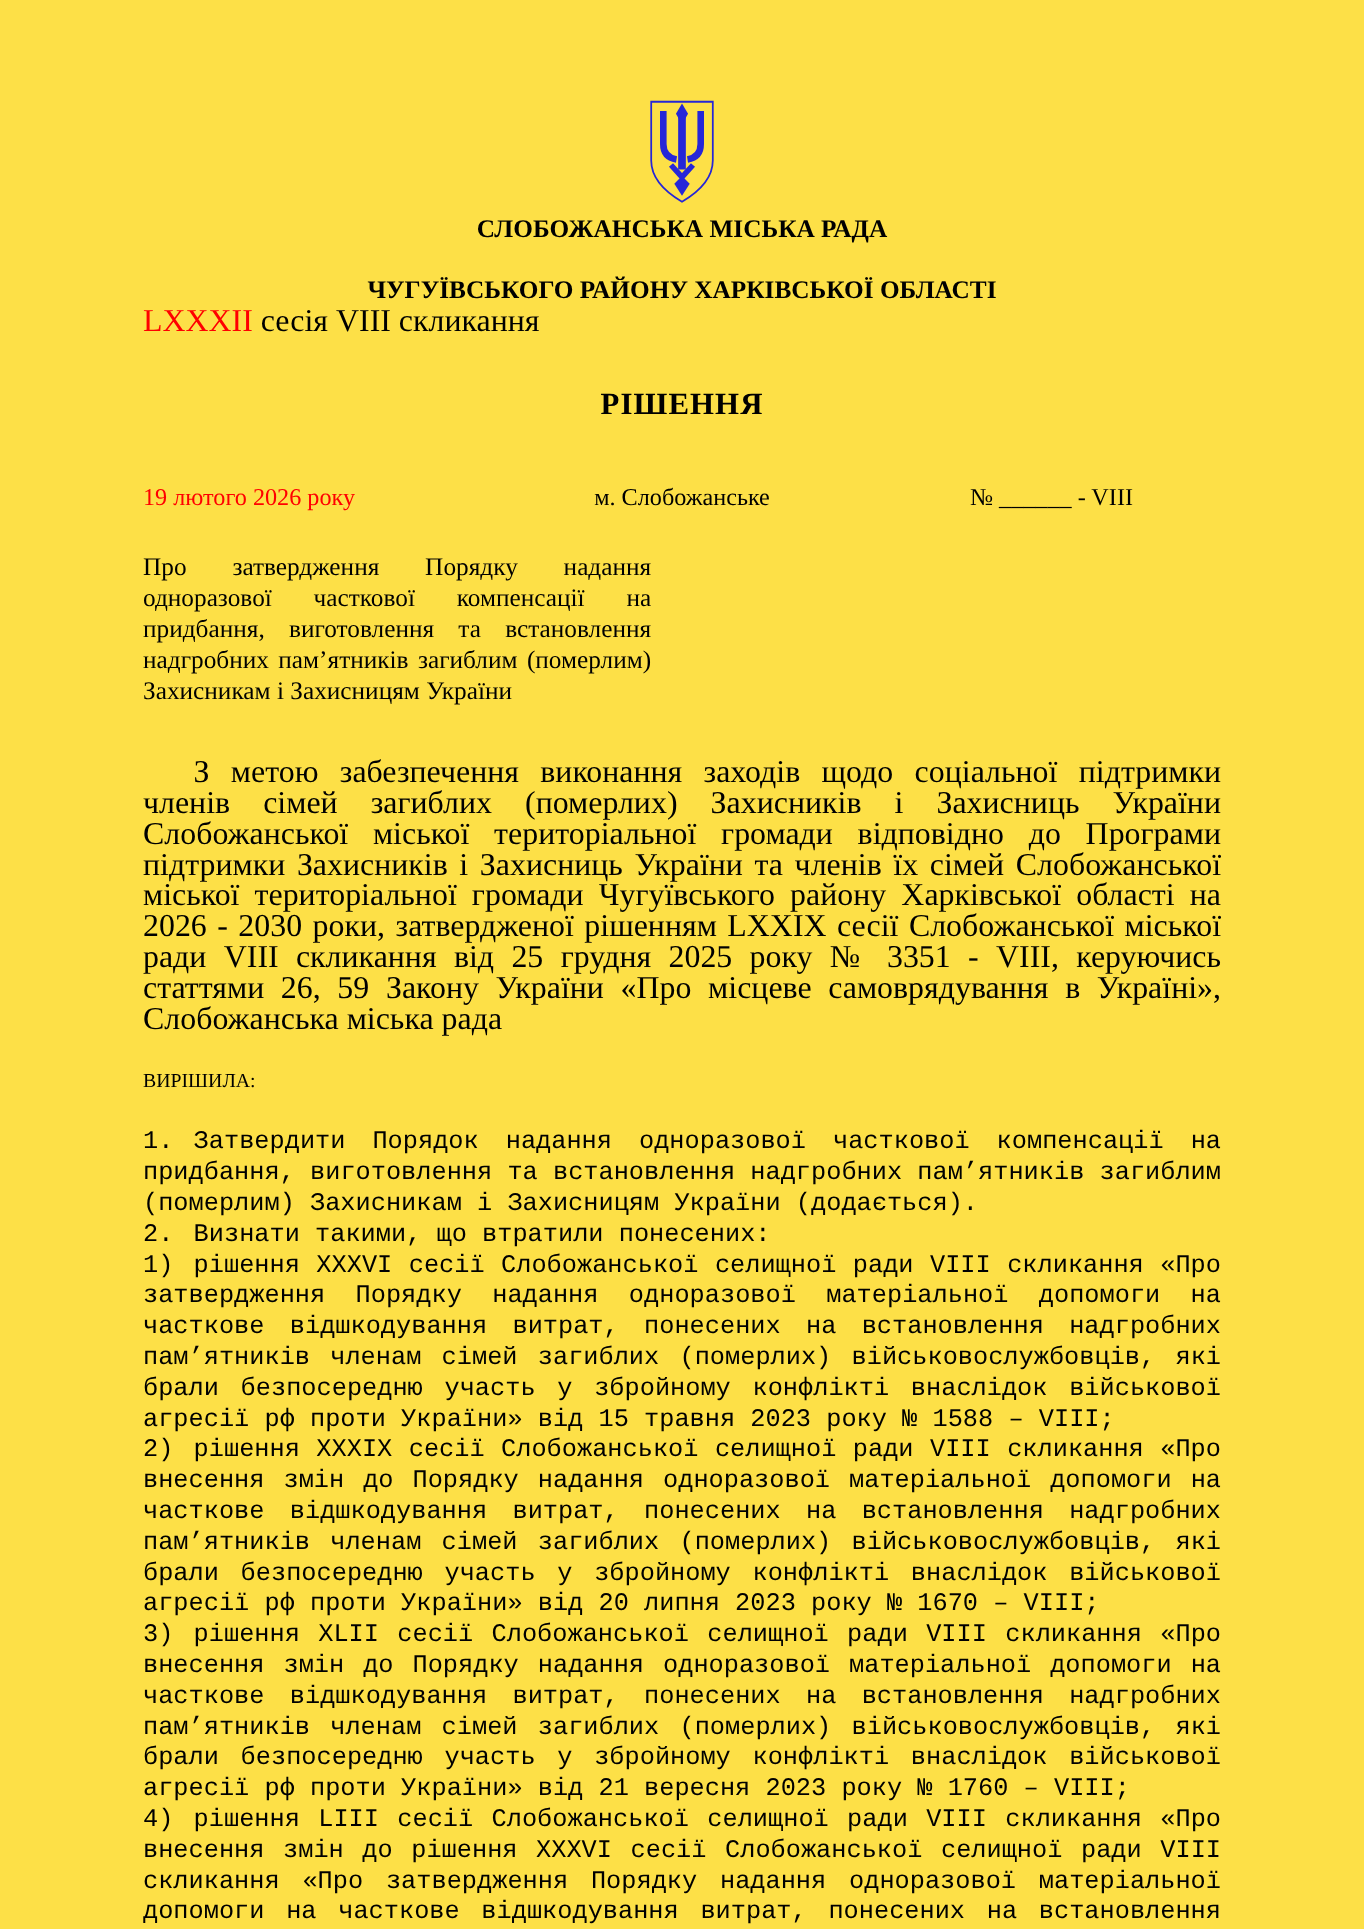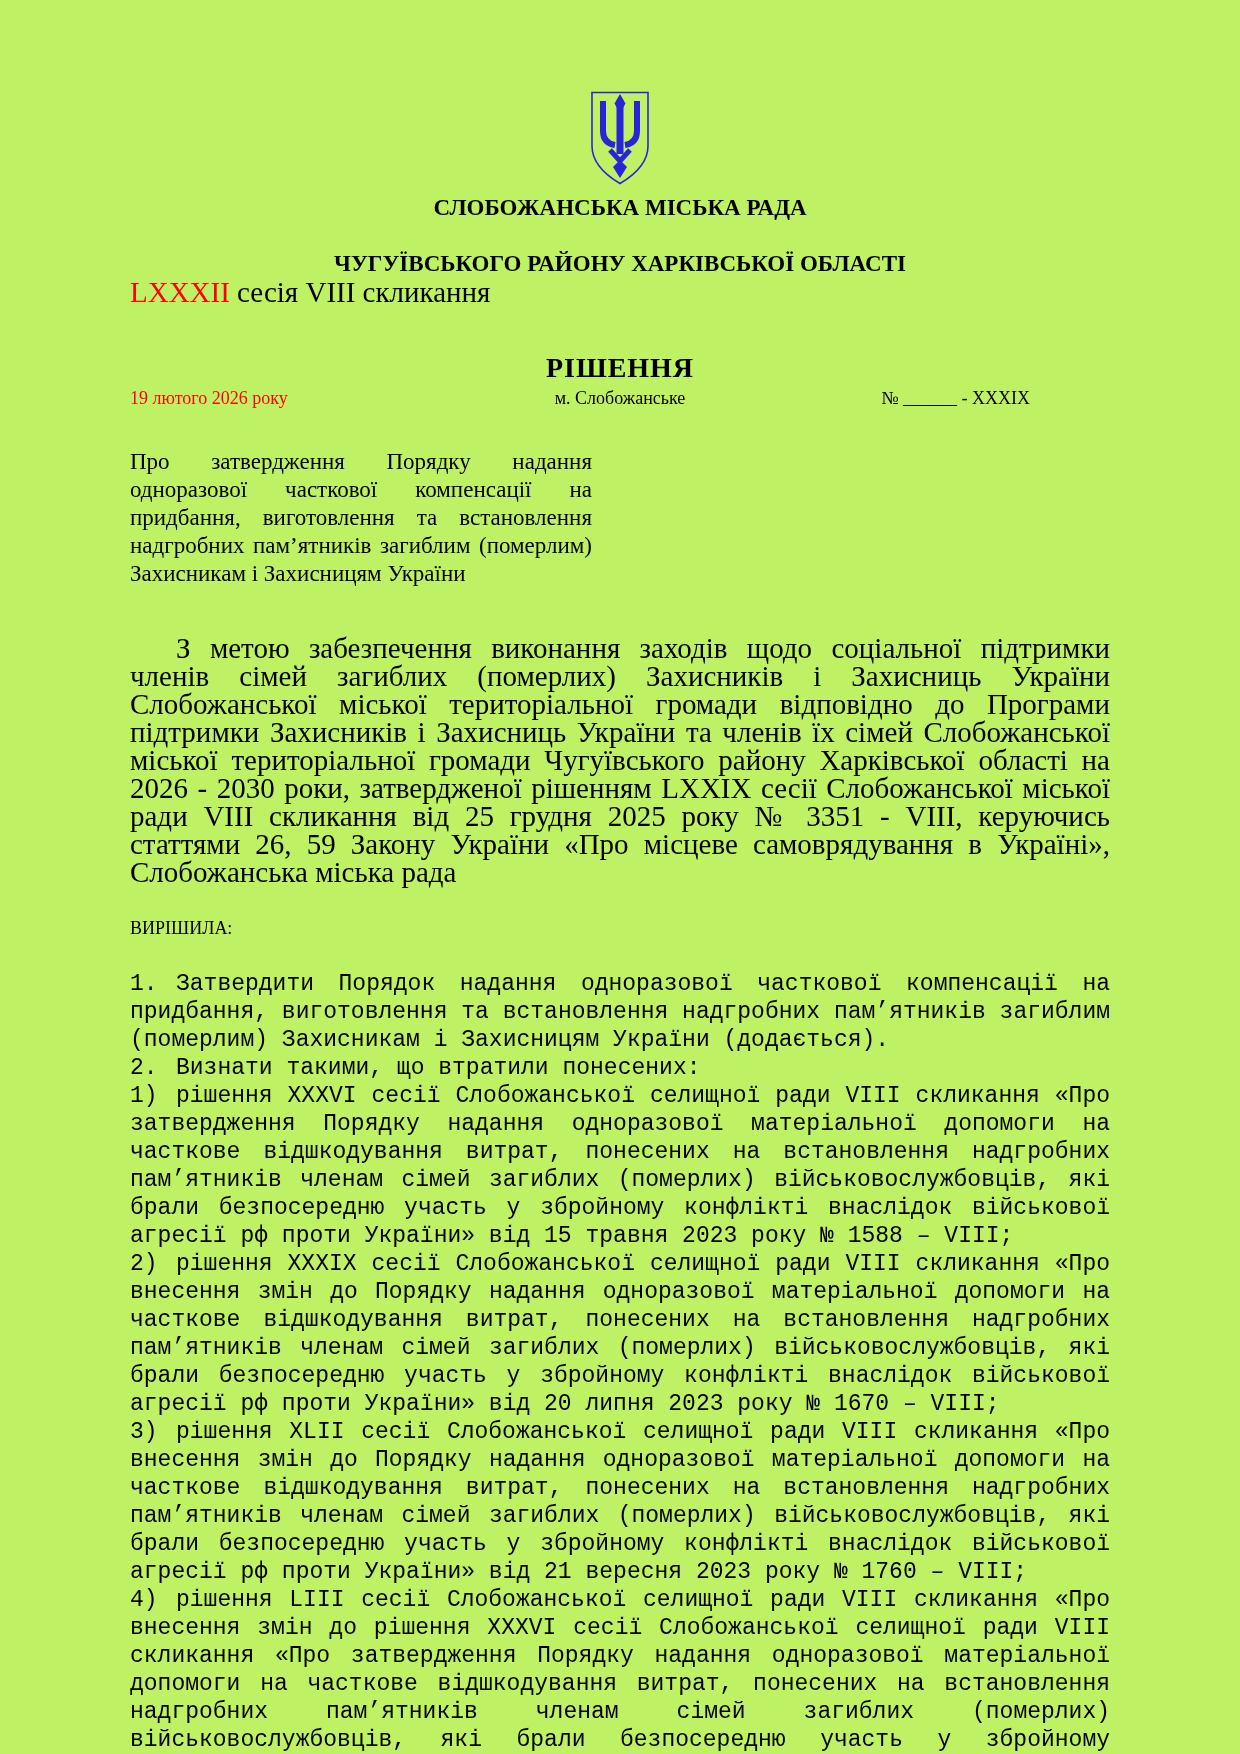--- a/index.html
+++ b/index.html
@@ -7,21 +7,21 @@
   body {
     width: 1240px; height: 1754px;
     font-family: "Liberation Serif", serif;
     color: #000000;
     -webkit-font-smoothing: antialiased;
   }
   .page {
     width: 1240px; height: 1754px;
     padding: 90px 130px 0 130px;
     overflow: hidden;
-    background: #bef264;
+    background: #fde047;
   }
   .emblem { text-align: center; line-height: 0; }
   .org-line {
     text-align: center;
     font-weight: bold;
     font-size: 23px;
     line-height: 28px;
     margin-top: 28px;
   }
   .org-line.first { margin-top: 8px; }
@@ -32,21 +32,22 @@
   .session-number { color: #ff0000; }
   .doc-type {
     text-align: center;
     font-weight: bold;
     font-size: 28px;
     letter-spacing: 1px;
     margin-top: 46px;
   }
   .meta-row {
     display: flex;
-    font-size: 18px;
+    margin-top: 54px;
+    font-size: 22px;
     line-height: 28px;
   }
   .meta-date  { flex: 1 1 33%; color: #ff0000; text-align: left; }
   .meta-place { flex: 1 1 34%; text-align: center; }
   .meta-number{ flex: 1 1 33%; text-align: right; padding-right: 80px; white-space: nowrap; }
   .decision-title {
     margin-top: 36px;
     width: 462px;
     font-weight: normal;
     font-size: 23px;
@@ -99,21 +100,21 @@
   <div class="org-line first">СЛОБОЖАНСЬКА МІСЬКА РАДА</div>
   <div class="org-line">ЧУГУЇВСЬКОГО РАЙОНУ ХАРКІВСЬКОЇ ОБЛАСТІ</div>
 
   <div class="session-line"><span class="session-number">LXXXII</span><span> сесія VIII скликання</span></div>
 
   <div class="doc-type">РІШЕННЯ</div>
 
   <div class="meta-row">
     <div class="meta-date">19 лютого 2026 року</div>
     <div class="meta-place">м. Слобожанське</div>
-    <div class="meta-number">№ ______ - XXXIX</div>
+    <div class="meta-number">№ ______ - VIII</div>
   </div>
 
   <div class="decision-title">Про затвердження Порядку надання одноразової часткової компенсації на придбання, виготовлення та встановлення надгробних пам’ятників загиблим (померлим) Захисникам і Захисницям України</div>
 
   <p class="preamble">З метою забезпечення виконання заходів щодо соціальної підтримки членів сімей загиблих (померлих) Захисників і Захисниць України Слобожанської міської територіальної громади відповідно до Програми підтримки Захисників і Захисниць України та членів їх сімей Слобожанської міської територіальної громади Чугуївського району Харківської області на 2026 - 2030 роки, затвердженої рішенням LXXIX сесії Слобожанської міської ради VIII скликання від 25 грудня 2025 року № 3351 - VIII, керуючись статтями 26, 59 Закону України «Про місцеве самоврядування в Україні», Слобожанська міська рада</p>
 
   <div class="resolution-word">ВИРІШИЛА:</div>
 
   <p class="item"><span class="marker">1.</span><span>Затвердити Порядок надання одноразової часткової компенсації на придбання, виготовлення та встановлення надгробних пам’ятників загиблим (померлим) Захисникам і Захисницям України (додається).</span></p>
 

